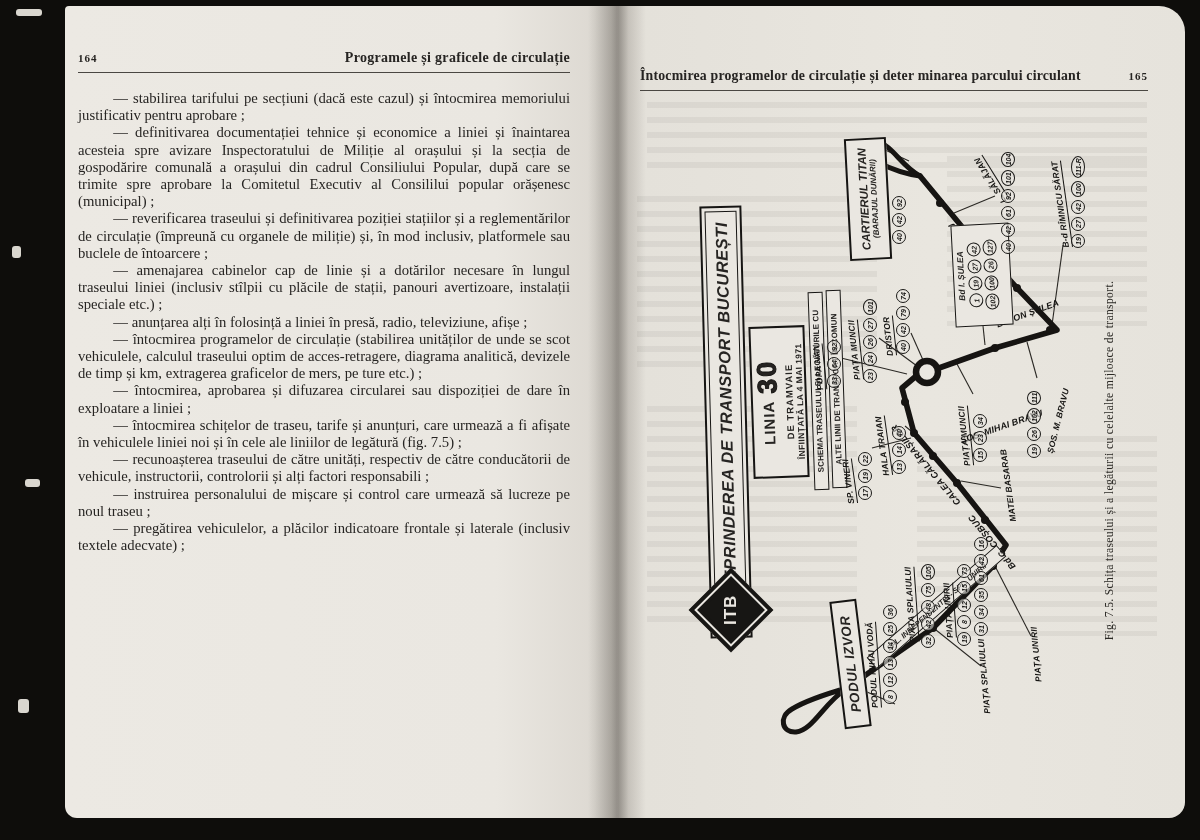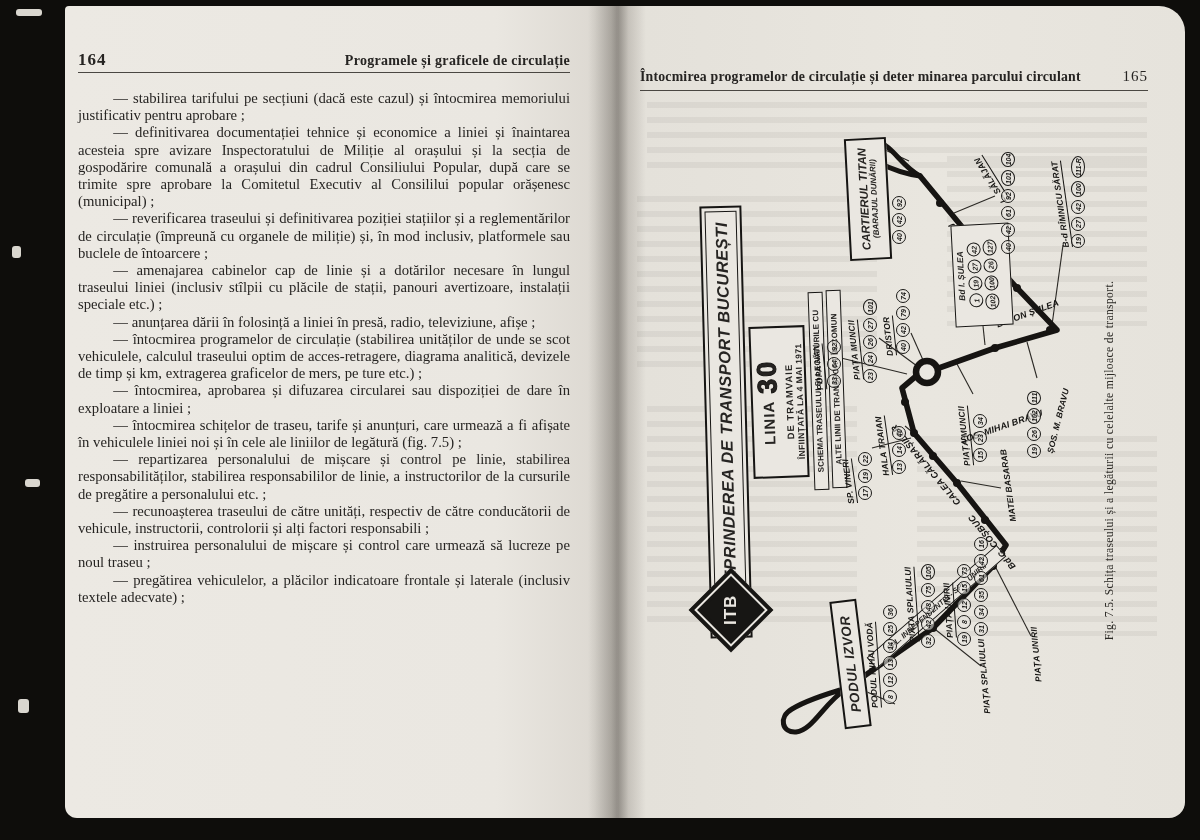--- a/index.html
+++ b/index.html
@@ -9,31 +9,31 @@
   #page-left{left:65px;width:552px;border-radius:4px 0 0 12px;
     background:linear-gradient(90deg,#ece9e3 0%,#eae7e1 78%,#ddd9d2 96%,#cfcac2 100%);}
   #page-right{left:617px;width:568px;border-radius:0 26px 16px 0;
     background:linear-gradient(90deg,#d3cec6 0%,#e4e1da 5%,#e9e6df 55%,#e6e3dc 100%);}
   #gutter{position:absolute;left:588px;top:6px;width:58px;height:812px;pointer-events:none;z-index:6;
     background:linear-gradient(90deg,rgba(25,22,18,0) 0%,rgba(25,22,18,.22) 40%,rgba(25,22,18,.34) 52%,rgba(25,22,18,.10) 70%,rgba(25,22,18,0) 100%);}
   .speck{position:absolute;background:#d9d6cf;border-radius:3px;}
 
   
   #lp-head{position:absolute;left:13px;top:44px;width:492px;display:flex;align-items:baseline;}
-  #lp-num{font-size:17px;font-weight:600;letter-spacing:1px;}
+  #lp-num{font-size:11px;font-weight:600;letter-spacing:1px;}
   #lp-title{margin-left:auto;font-size:14px;font-weight:700;letter-spacing:.3px;}
   #lp-rule{position:absolute;left:13px;top:66px;width:492px;border-top:1.7px solid #4a4742;}
   #lp-body{position:absolute;left:13px;top:84px;width:492px;font-size:14.7px;line-height:17.2px;
            text-align:justify;}
   #lp-body p{margin:0;text-indent:2.4em;}
 
   
   #rp-head{position:absolute;left:23px;top:62px;width:508px;display:flex;align-items:baseline;}
   #rp-title{font-size:13.8px;font-weight:700;letter-spacing:.2px;}
-  #rp-num{margin-left:auto;font-size:15px;font-weight:400;letter-spacing:1px;}
+  #rp-num{margin-left:auto;font-size:11px;font-weight:700;letter-spacing:1px;}
   #rp-rule{position:absolute;left:23px;top:84px;width:508px;border-top:1.6px solid #4a4742;}
   .bleed{position:absolute;pointer-events:none;opacity:.5;filter:blur(.7px);
     background:repeating-linear-gradient(180deg,rgba(95,92,86,.16) 0 6px,rgba(95,92,86,0) 6px 15px);}
 
   
   #fig-rot{position:absolute;left:575px;top:228px;width:650px;height:470px;transform:rotate(-90deg);z-index:4;}
   #fig-canvas{position:absolute;inset:0;}
   #fig-canvas svg{position:absolute;inset:0;}
   .slab{position:absolute;font:italic 700 8.5px "Liberation Sans",sans-serif;color:#161513;
         white-space:nowrap;letter-spacing:.2px;}
@@ -88,25 +88,24 @@
   <div id="lp-head">
     <span id="lp-num">164</span>
     <span id="lp-title">Programele și graficele de circulație</span>
   </div>
   <div id="lp-rule"></div>
   <div id="lp-body">
     <p>— stabilirea tarifului pe secțiuni (dacă este cazul) și întocmirea memoriului justificativ pentru aprobare ;</p>
     <p>— definitivarea documentației tehnice și economice a liniei și înaintarea acesteia spre avizare Inspectoratului de Miliție al orașului și la secția de gospodărire comunală a orașului din cadrul Consiliului Popular, după care se trimite spre aprobare la Comitetul Executiv al Consililui popular orășenesc (municipal) ;</p>
     <p>— reverificarea traseului și definitivarea poziției stațiilor și a reglementărilor de circulație (împreună cu organele de miliție) și, în mod inclusiv, platformele sau buclele de întoarcere ;</p>
     <p>— amenajarea cabinelor cap de linie și a dotărilor necesare în lungul traseului liniei (inclusiv stîlpii cu plăcile de stații, panouri avertizoare, instalații speciale etc.) ;</p>
-    <p>— anunțarea dării în folosință a liniei în presă, radio, televiziune, afișe ;</p>
+    <p>— anunțarea alți în folosință a liniei în presă, radio, televiziune, afișe ;</p>
     <p>— întocmirea programelor de circulație (stabilirea unităților de unde se scot vehiculele, calculul traseului optim de acces-retragere, diagrama analitică, devizele de timp și km, extragerea graficelor de mers, pe ture etc.) ;</p>
     <p>— întocmirea, aprobarea și difuzarea circularei sau dispoziției de dare în exploatare a liniei ;</p>
     <p>— întocmirea schițelor de traseu, tarife și anunțuri, care urmează a fi afișate în vehiculele liniei noi și în cele ale liniilor de legătură (fig. 7.5) ;</p>
-    <p>— repartizarea personalului de mișcare și control pe linie, stabilirea responsabilităților, stabilirea responsabililor de linie, a instructorilor de la cursurile de pregătire a personalului etc. ;</p>
     <p>— recunoașterea traseului de către unități, respectiv de către conducătorii de vehicule, instructorii, controlorii și alți factori responsabili ;</p>
     <p>— instruirea personalului de mișcare și control care urmează să lucreze pe noul traseu ;</p>
     <p>— pregătirea vehiculelor, a plăcilor indicatoare frontale și laterale (inclusiv textele adecvate) ;</p>
   </div>
 </div>
 
 <div class="page" id="page-right">
   <div id="rp-head">
     <span id="rp-title">Întocmirea programelor de circulație și deter minarea parcului circulant</span>
     <span id="rp-num">165</span>

